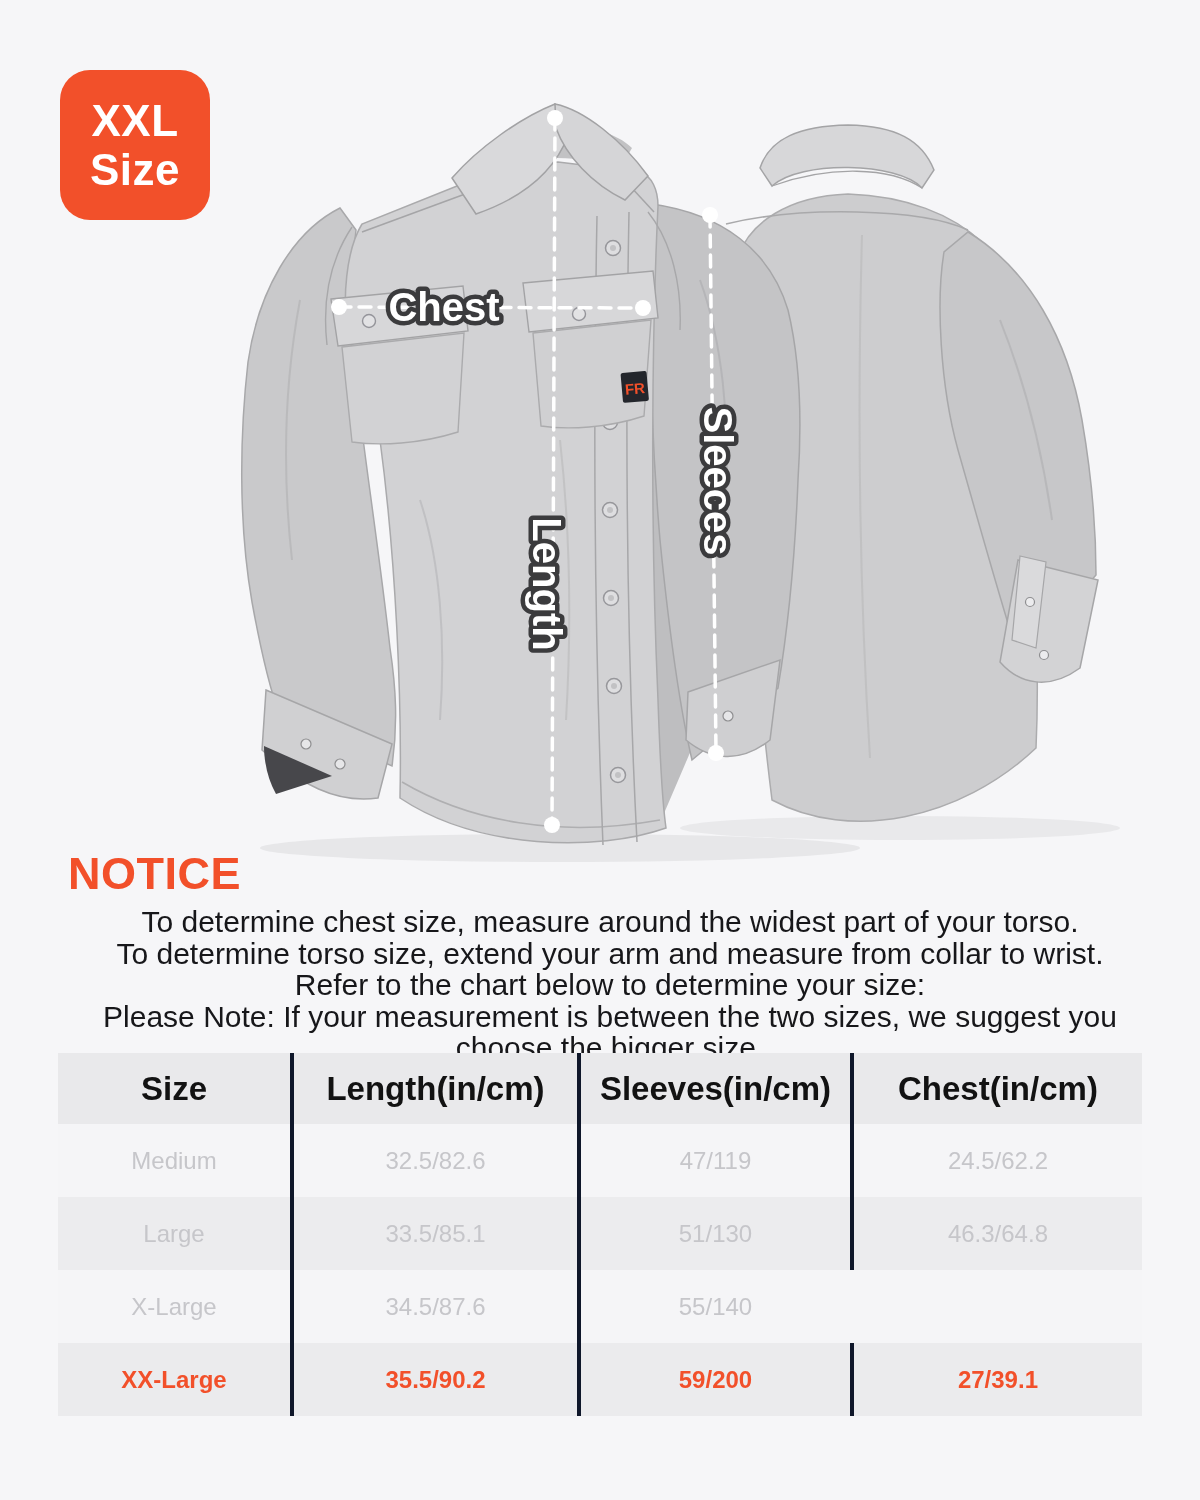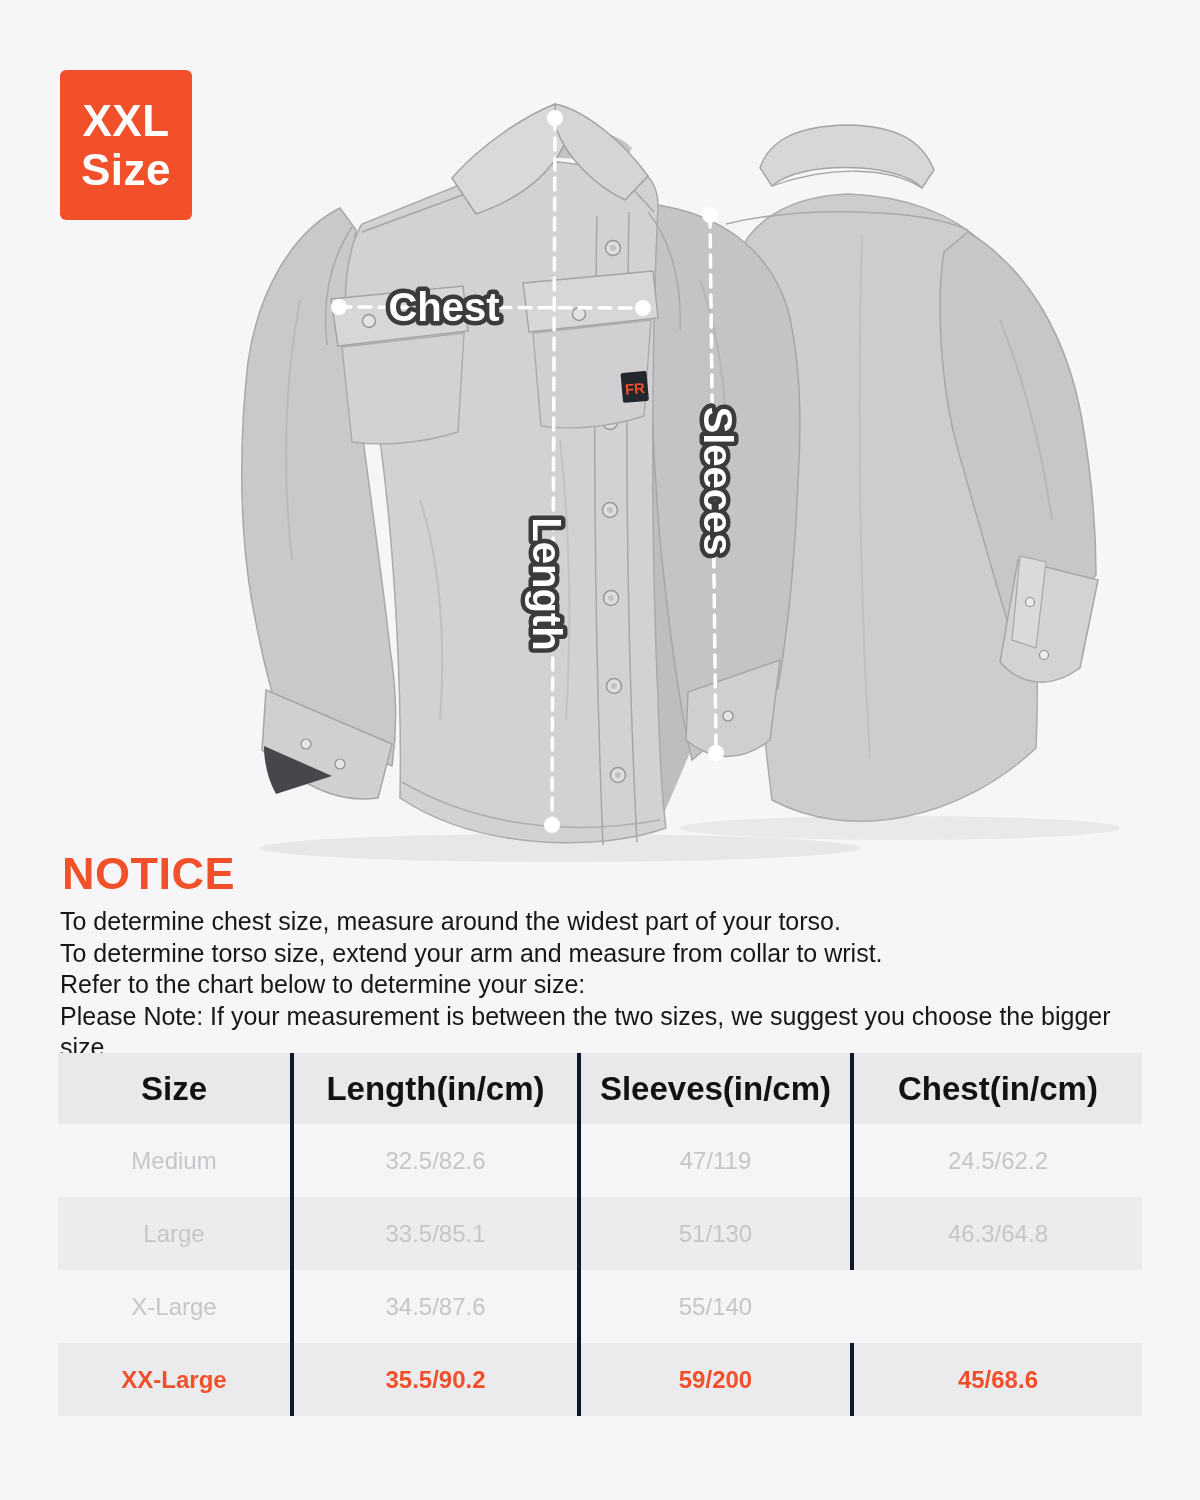--- a/index.html
+++ b/index.html
@@ -6,38 +6,38 @@
   .page{
     position:relative;
     width:1200px;height:1500px;
     background:#F6F6F8;
     font-family:"Liberation Sans","DejaVu Sans",sans-serif;
     overflow:hidden;
   }
   
   .badge{
     position:absolute;left:60px;top:70px;
-    width:132px;height:150px;border-radius:6px;
+    width:150px;height:150px;border-radius:30px;
     background:#F2502A;
     display:flex;flex-direction:column;align-items:center;justify-content:center;
     z-index:5;
   }
   .badge span{
     color:#fff;font-weight:bold;font-size:44px;line-height:49px;letter-spacing:0.5px;
   }
   
   .shirt-svg{position:absolute;left:0;top:0;width:1200px;height:880px;}
   
   .notice-title{
-    position:absolute;left:62px;top:848px;
+    position:absolute;left:68px;top:848px;
     font-size:45px;font-weight:bold;color:#F2502A;letter-spacing:0.5px;
   }
   .notice-text{
     position:absolute;left:60px;top:906px;width:1100px;
-    font-size:25px;line-height:31.6px;color:#17171A;
+    font-size:30px;line-height:31.6px;color:#17171A;text-align:center;
   }
   
   .size-table{
     position:absolute;left:58px;top:1053px;width:1084px;
   }
   .trow{
     display:grid;
     grid-template-columns:21.4% 26.48% 25.18% 26.94%;
     width:100%;
   }
@@ -201,17 +201,17 @@
     </div>
     <div class="trow body row-light row-gray">
       <div class="cell">X-Large</div>
       <div class="cell">34.5/87.6</div>
       <div class="cell">55/140</div>
     </div>
     <div class="trow body row-highlight">
       <div class="cell">XX-Large</div>
       <div class="cell">35.5/90.2</div>
       <div class="cell">59/200</div>
-      <div class="cell">45/68.6</div>
+      <div class="cell">27/39.1</div>
     </div>
   </div>
 
 </div>
 
 </body></html>

